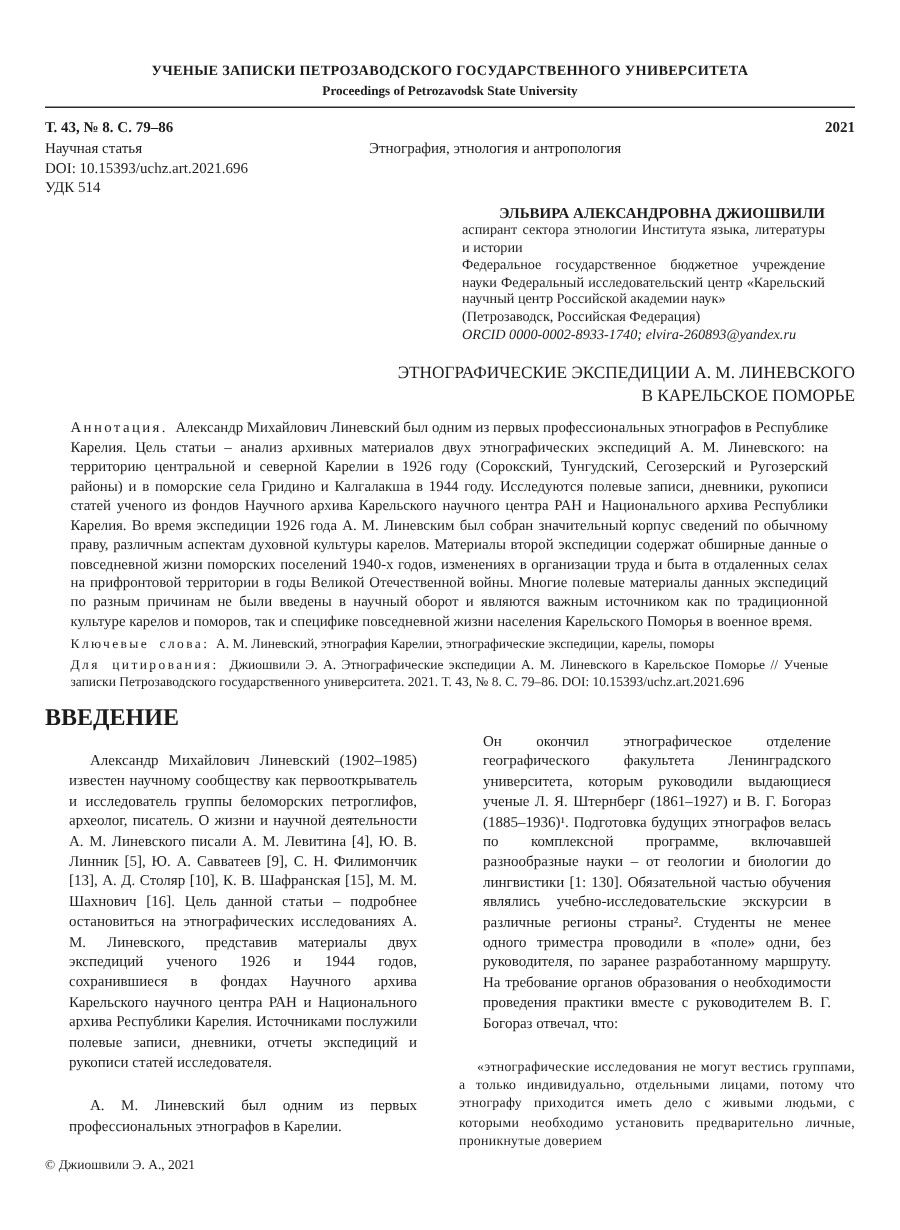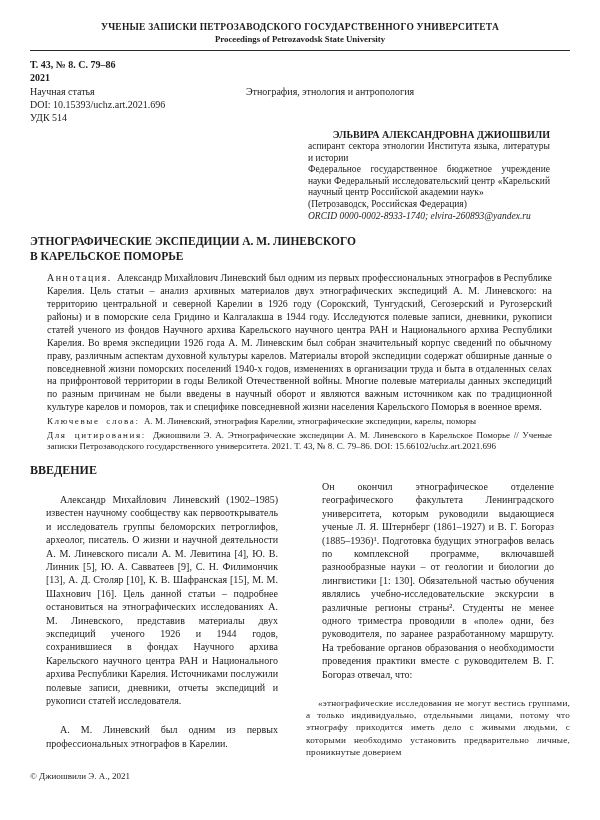--- a/index.html
+++ b/index.html
@@ -6,41 +6,40 @@
   body{
     width:600px;height:820px;
     font-family:"Liberation Serif","DejaVu Serif",serif;
     color:#1c1c1c;
     -webkit-font-smoothing:antialiased;
   }
   .page{
     position:relative;
     width:600px;height:820px;
     box-sizing:border-box;
-    padding:21px 30px 0 30px;
+    padding:42px 30px 0 30px;
     overflow:hidden;
     background:#ffffff;
   }
   
   .journal-ru{
     text-align:center;font-weight:bold;font-size:9.5px;line-height:12px;
     letter-spacing:.2px;
   }
   .journal-en{
     text-align:center;font-weight:bold;font-size:8.8px;line-height:12px;
   }
   .rule{
     border:none;border-top:1px solid #2a2a2a;
     margin:5px 0 0 0;
   }
   .meta-row1{
     display:flex;justify-content:space-between;
     font-weight:bold;font-size:10px;line-height:13px;
     margin-top:7px;
-    flex-direction:column;
   }
   .meta-row2{
     display:flex;font-size:10px;line-height:13px;margin-top:1px;gap:44px;
   }
   .article-type{width:172px;flex:none;}
   .section-name{font-weight:normal;}
   .doi-line,.udk-line{font-size:10px;line-height:13px;}
   
   .author-block{
     width:242px;
@@ -48,42 +47,42 @@
     font-size:9.5px;line-height:11.6px;
     text-align:justify;
   }
   .author-name{
     font-weight:bold;font-size:10px;line-height:12px;text-align:right;
   }
   .author-orcid{font-style:italic;}
   
   .article-title{
     margin-top:12px;
-    text-align:left;font-weight:bold;font-size:11.5px;line-height:14.5px;
+    text-align:right;font-weight:normal;font-size:11.5px;line-height:14.5px;
   }
   
   .abstract-block{
     margin:9px 2px 0 17px;
     width:505px;
   }
   .abstract-block p{margin:0;}
   .abstract-text{
     font-size:9.9px;line-height:12.9px;text-align:justify;
   }
   .meta-small{
     font-size:9px;line-height:11.6px;text-align:justify;margin-top:2px !important;
   }
   .sc-label{letter-spacing:1.6px;word-spacing:3px;}
   
   .columns{
     display:flex;gap:12px;margin-top:11px;
   }
   .col{width:264px;flex:none;}
   .intro-heading{
-    font-weight:bold;font-size:12px;line-height:13px;margin:0 0 1px 0;
+    font-weight:bold;font-size:16px;line-height:13px;margin:0 0 1px 0;
   }
   .body-para{
     margin:16px;font-size:10px;line-height:13.4px;text-align:justify;
   }
   .indent{text-indent:14px;}
   .quote-para{
     margin:5px 0 0 0;
     font-size:9.2px;line-height:12.2px;text-align:justify;text-indent:12px;
     letter-spacing:.2px;
   }
@@ -124,21 +123,21 @@
   </div>
 
   <div class="article-title">
     <div>ЭТНОГРАФИЧЕСКИЕ ЭКСПЕДИЦИИ А. М. ЛИНЕВСКОГО</div>
     <div>В КАРЕЛЬСКОЕ ПОМОРЬЕ</div>
   </div>
 
   <div class="abstract-block">
     <p class="abstract-text"><span class="sc-label">Аннотация.</span>&nbsp; <span>Александр Михайлович Линевский был одним из первых профессиональных этнографов в Республике Карелия. Цель статьи – анализ архивных материалов двух этнографических экспедиций А. М. Линевского: на территорию центральной и северной Карелии в 1926 году (Сорокский, Тунгудский, Сегозерский и Ругозерский районы) и в поморские села Гридино и Калгалакша в 1944 году. Исследуются полевые записи, дневники, рукописи статей ученого из фондов Научного архива Карельского научного центра РАН и Национального архива Республики Карелия. Во время экспедиции 1926 года А. М. Линевским был собран значительный корпус сведений по обычному праву, различным аспектам духовной культуры карелов. Материалы второй экспедиции содержат обширные данные о повседневной жизни поморских поселений 1940-х годов, изменениях в организации труда и быта в отдаленных селах на прифронтовой территории в годы Великой Отечественной войны. Многие полевые материалы данных экспедиций по разным причинам не были введены в научный оборот и являются важным источником как по традиционной культуре карелов и поморов, так и специфике повседневной жизни населения Карельского Поморья в военное время.</span></p>
     <p class="meta-small"><span class="sc-label">Ключевые слова:</span>&nbsp; <span>А. М. Линевский, этнография Карелии, этнографические экспедиции, карелы, поморы</span></p>
-    <p class="meta-small"><span class="sc-label">Для цитирования:</span>&nbsp; <span>Джиошвили Э. А. Этнографические экспедиции А. М. Линевского в Карельское Поморье // Ученые записки Петрозаводского государственного университета. 2021. Т. 43, № 8. С. 79–86. DOI: 15.66102/uchz.art.2021.696</span></p>
+    <p class="meta-small"><span class="sc-label">Для цитирования:</span>&nbsp; <span>Джиошвили Э. А. Этнографические экспедиции А. М. Линевского в Карельское Поморье // Ученые записки Петрозаводского государственного университета. 2021. Т. 43, № 8. С. 79–86. DOI: 10.15393/uchz.art.2021.696</span></p>
   </div>
 
   <div class="columns">
     <div class="col">
       <h2 class="intro-heading">ВВЕДЕНИЕ</h2>
       <p class="body-para indent">Александр Михайлович Линевский (1902–1985) известен научному сообществу как первооткрыватель и исследователь группы беломорских петроглифов, археолог, писатель. О жизни и научной деятельности А. М. Линевского писали А. М. Левитина [4], Ю. В. Линник [5], Ю. А. Савватеев [9], С. Н. Филимончик [13], А. Д. Столяр [10], К. В. Шафранская [15], М. М. Шахнович [16]. Цель данной статьи – подробнее остановиться на этнографических исследованиях А. М. Линевского, представив материалы двух экспедиций ученого 1926 и 1944 годов, сохранившиеся в фондах Научного архива Карельского научного центра РАН и Национального архива Республики Карелия. Источниками послужили полевые записи, дневники, отчеты экспедиций и рукописи статей исследователя.</p>
       <p class="body-para indent">А. М. Линевский был одним из первых профессиональных этнографов в Карелии.</p>
     </div>
     <div class="col">
       <p class="body-para">Он окончил этнографическое отделение географического факультета Ленинградского университета, которым руководили выдающиеся ученые Л. Я. Штернберг (1861–1927) и В. Г. Богораз (1885–1936)¹. Подготовка будущих этнографов велась по комплексной программе, включавшей разнообразные науки – от геологии и биологии до лингвистики [1: 130]. Обязательной частью обучения являлись учебно-исследовательские экскурсии в различные регионы страны². Студенты не менее одного триместра проводили в «поле» одни, без руководителя, по заранее разработанному маршруту. На требование органов образования о необходимости проведения практики вместе с руководителем В. Г. Богораз отвечал, что:</p>

